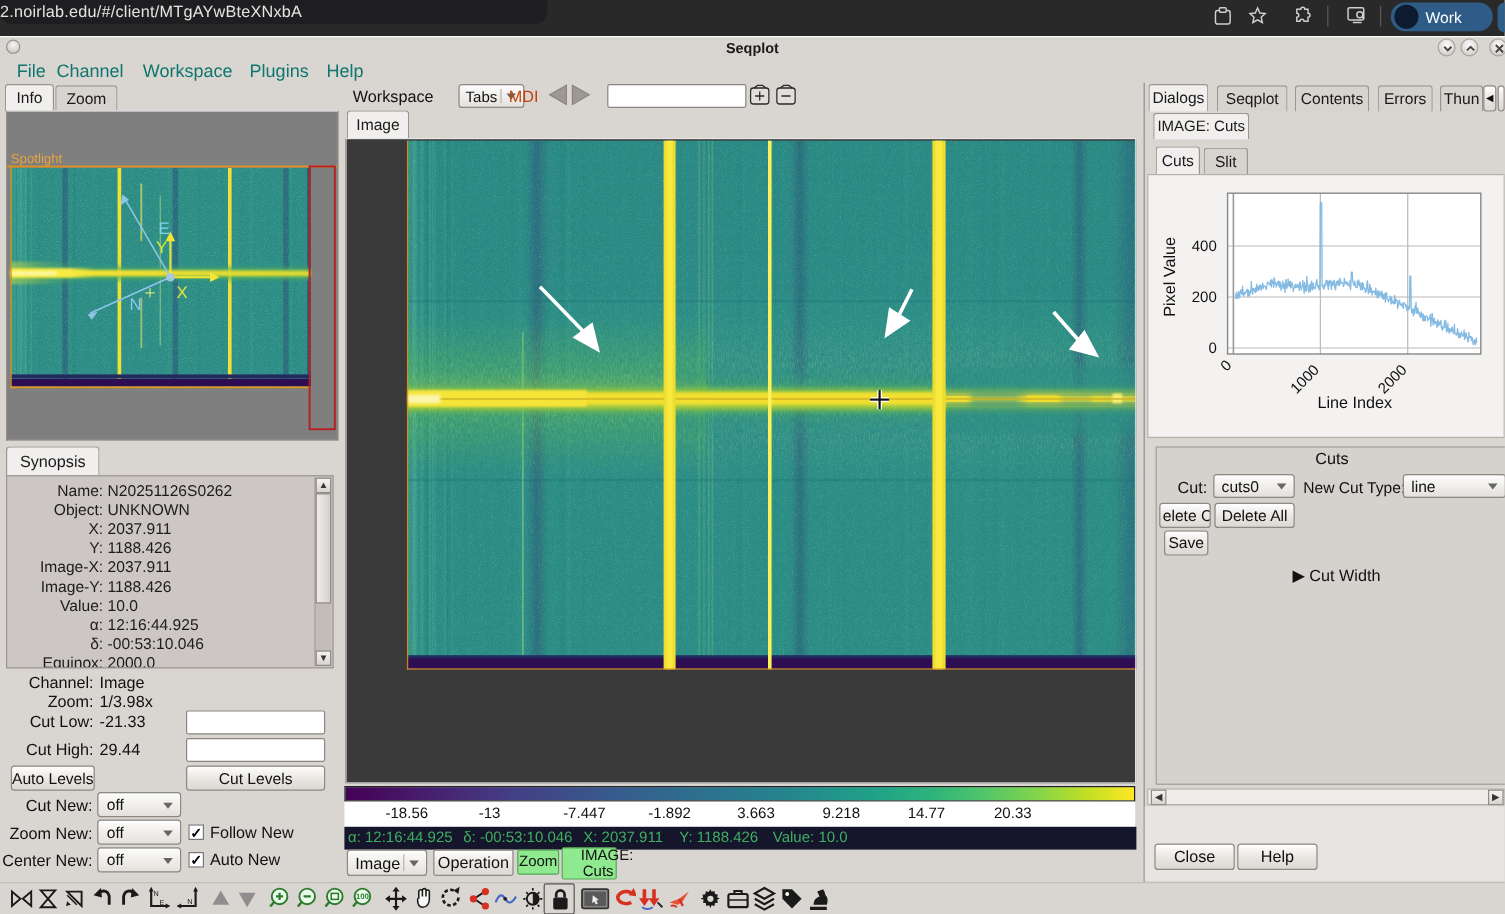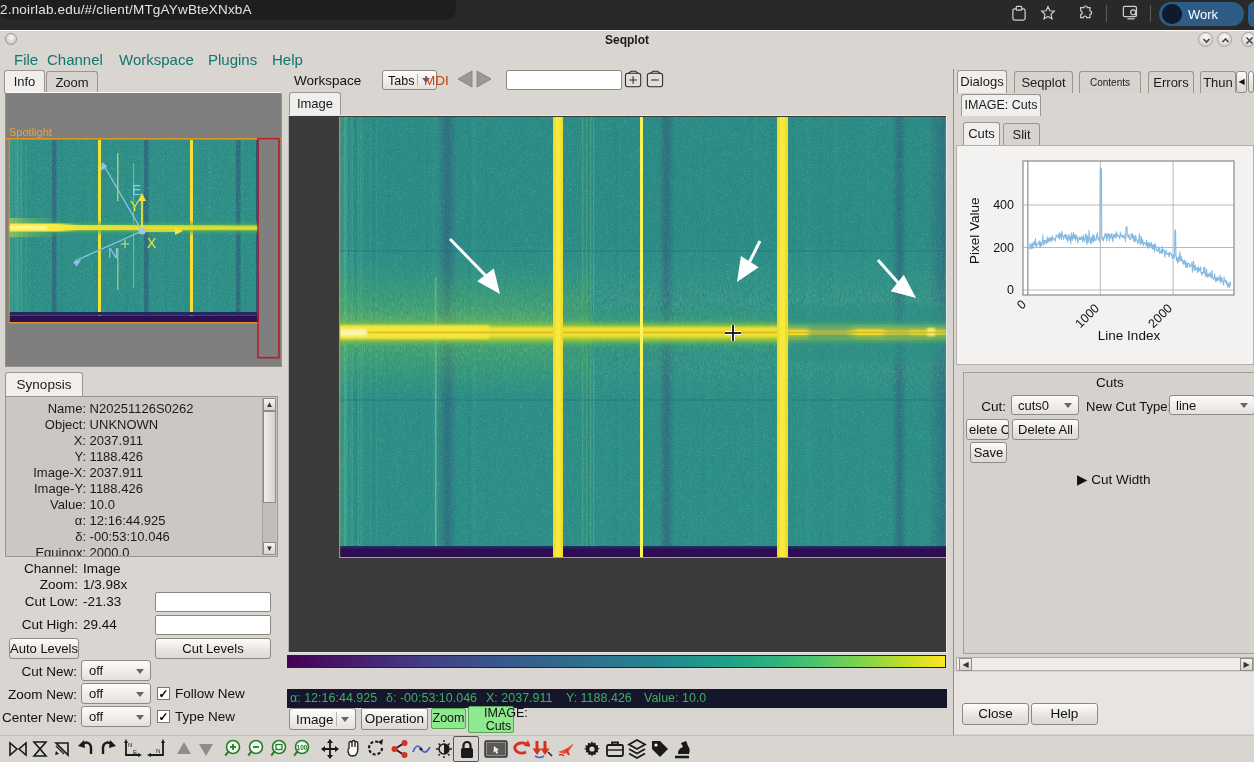--- a/index.html
+++ b/index.html
@@ -288,21 +288,21 @@
       <span class="arr"></span>
     </div>
 <div class="cb abs" style="left:157px;top:687px;">✓</div>
 <div class="lbl abs" style="left:175px;top:686px;font-size:13.5px">Follow New</div>
 <div class="rlbl inforow abs" style="left:0;top:710px;width:77px">Center New:</div>
 <div class="combo abs" style="left:81px;top:706px;width:70px;height:21px;font-size:13px;">
       <span style="position:absolute;left:7px;top:2px">off</span>
       <span class="arr"></span>
     </div>
 <div class="cb abs" style="left:157px;top:710px;">✓</div>
-<div class="lbl abs" style="left:175px;top:709px;font-size:13.5px">Type New</div>
+<div class="lbl abs" style="left:175px;top:709px;font-size:13.5px">Auto New</div>
 
 <div class="lbl abs" style="left:294px;top:73px;font-size:13.5px">Workspace</div>
 <div class="combo abs" style="left:342px;top:70px;width:55px;height:20px;font-size:12.5px;margin-left:40px;">
       <span style="position:absolute;left:5px;top:3px">Tabs</span>
       <span class="cdiv"></span>
       <span class="arr"></span>
     </div>
 <div class="lbl abs" style="left:424px;top:73px;font-size:13.5px;color:#c2410c">MDI</div>
 <svg class="abs" style="left:455px;top:70px" width="42" height="18" viewBox="0 0 42 18">
       <path d="M17 1v16L3 9z" fill="#9d9893" stroke="#8a857f"></path>
@@ -498,41 +498,51 @@
           <line x1="394" y1="208" x2="394" y2="224"></line>
         </g>
         <g stroke="#111" stroke-width="1.8">
           <line x1="386" y1="216" x2="402" y2="216"></line>
           <line x1="394" y1="208" x2="394" y2="224"></line>
         </g>
       </svg>
 <div style="position:absolute;left:657px;top:0;width:1px;height:537px;background:#e8e6e3"></div>
 </div>
 <div id="cbar" class="abs"></div>
+<div id="tickstrip" class="abs">
+  <span style="left:52px">-18.56</span>
+      <span style="left:121px">-13</span>
+      <span style="left:200px">-7.447</span>
+      <span style="left:271px">-1.892</span>
+      <span style="left:343px">3.663</span>
+      <span style="left:414px">9.218</span>
+      <span style="left:485px">14.77</span>
+      <span style="left:557px">20.33</span>
+</div>
 <div id="statusbar" class="abs">
   <span style="left:3px">α: 12:16:44.925</span>
   <span style="left:99px">δ: -00:53:10.046</span>
   <span style="left:199px">X: 2037.911</span>
   <span style="left:279px">Y: 1188.426</span>
   <span style="left:357px">Value: 10.0</span>
 </div>
 <div class="combo abs" style="left:289px;top:708px;width:67px;height:22px;font-size:13.5px;">
       <span style="position:absolute;left:6px;top:3px">Image</span>
       <span class="cdiv"></span>
       <span class="arr"></span>
     </div>
 <div class="btn abs" style="left:361px;top:708px;width:67px;height:22px;font-size:13.5px;line-height:20px;border-radius:2px;">Operation</div>
 <div class="gbtn abs" style="left:431px;top:708px;width:35px;height:21px;font-size:12.5px;line-height:19px;">Zoom</div>
 <div class="gbtn abs" style="left:468px;top:706px;width:46px;height:27px;font-size:12.5px;line-height:13px;padding-left:15px;">IMAGE:<br>Cuts</div>
 
 <div id="rsplit" class="abs"></div>
 <div class="abs" style="left:954px;top:672px;width:300px;height:62px;background:#e7e4e1"></div>
 <div class="tab active abs" style="left:957px;top:70px;width:50px;height:23px;font-size:13px;line-height:22px;">Dialogs</div>
 <div class="tab abs" style="left:1014px;top:71px;width:59px;height:22px;font-size:13px;line-height:21px;">Seqplot</div>
-<div class="tab abs" style="left:1079px;top:71px;width:62px;height:22px;font-size:10px;line-height:21px;">Contents</div>
+<div class="tab abs" style="left:1079px;top:71px;width:62px;height:22px;font-size:13px;line-height:21px;">Contents</div>
 <div class="tab abs" style="left:1148px;top:71px;width:46px;height:22px;font-size:13px;line-height:21px;">Errors</div>
 <div class="tab abs" style="left:1200px;top:71px;width:36px;height:22px;font-size:13px;line-height:21px;">Thun</div>
 <div class="btn abs" style="left:1236px;top:71px;width:11px;height:22px;font-size:8px;line-height:20px;">◀</div>
 <div class="btn abs" style="left:1248px;top:71px;width:6px;height:22px;font-size:8px;line-height:20px;"></div>
 <div class="tab active abs" style="left:961px;top:94px;width:80px;height:22px;font-size:12.5px;line-height:21px;white-space:nowrap;">IMAGE: Cuts</div>
 <div class="tab active abs" style="left:963px;top:122px;width:37px;height:23px;font-size:13px;line-height:22px;">Cuts</div>
 <div class="tab abs" style="left:1003px;top:123px;width:37px;height:22px;font-size:13px;line-height:21px;">Slit</div>
 
 <div id="plotpanel" class="abs">
   <svg width="296" height="218">

